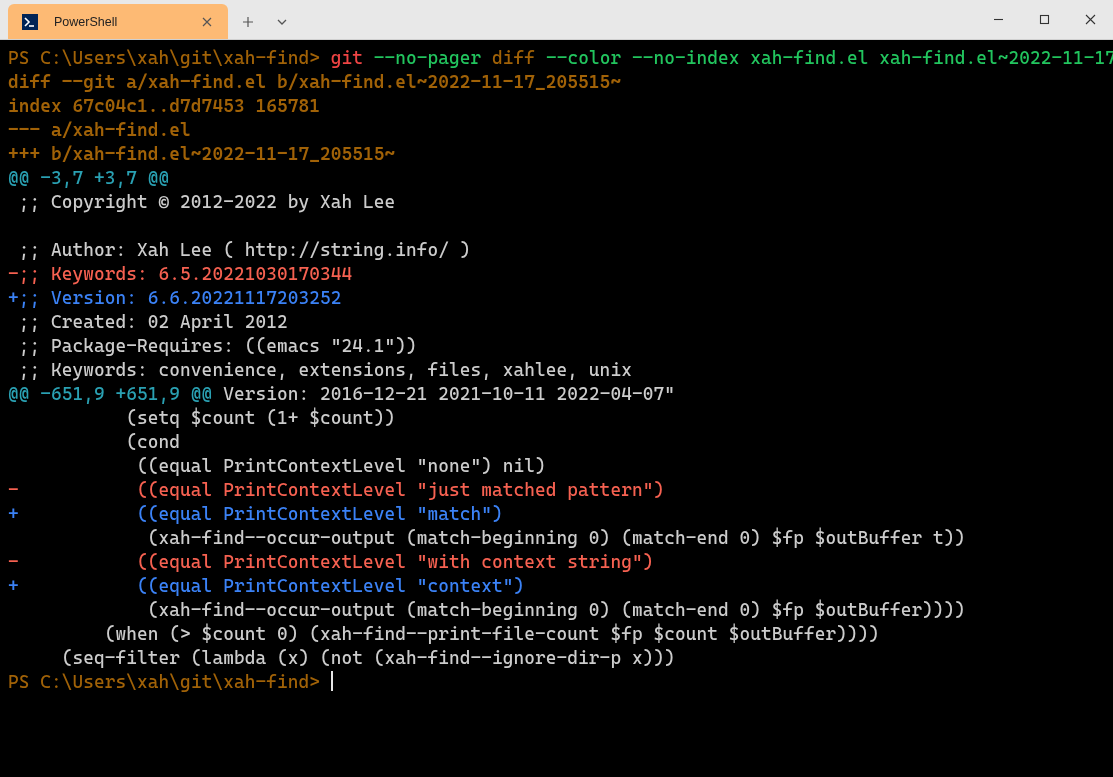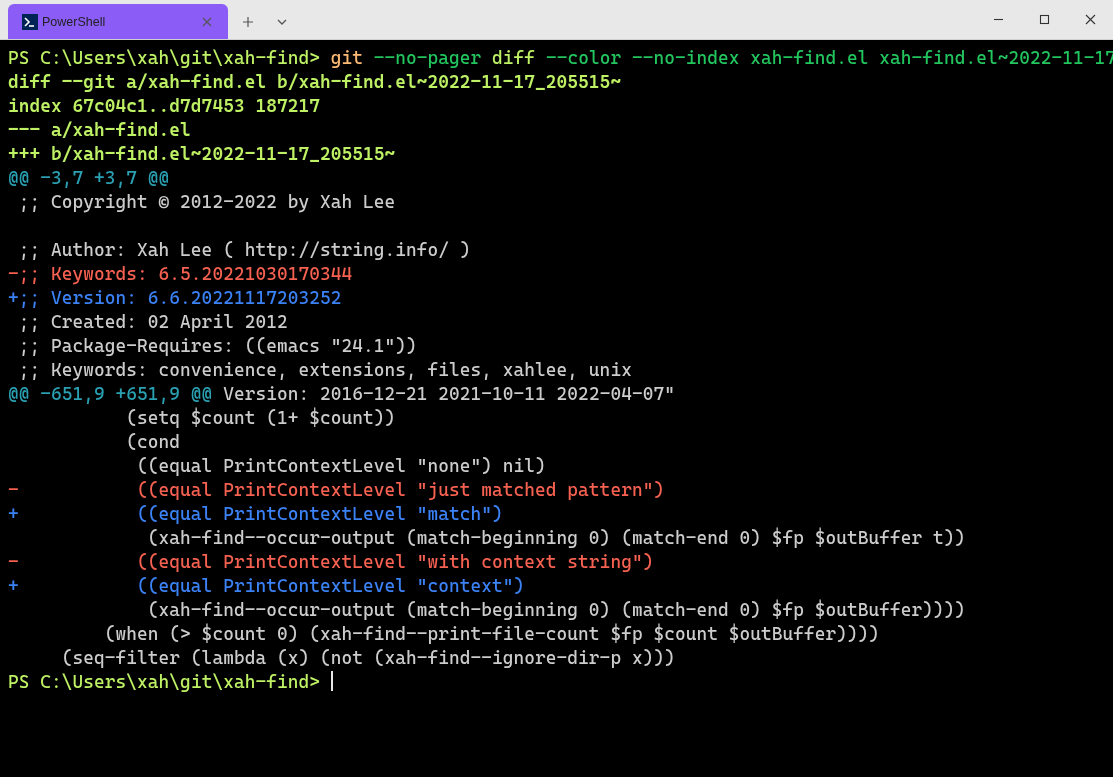--- a/index.html
+++ b/index.html
@@ -20,23 +20,23 @@
   justify-content: space-between;
   border-bottom: 1px solid #d0d0d0;
 }
 .titlebar-left {
   display: flex;
   align-items: stretch;
 }
 .tab {
   display: flex;
   align-items: center;
-  gap: 4px;
+  gap: 16px;
   padding: 0 12px 0 14px;
-  background: #8b5cf6;
+  background: #fdba74;
   border-top-right-radius: 6px;
   border-top-left-radius: 6px;
   margin-top: 4px;
   margin-left: 8px;
   min-width: 220px;
   position: relative;
 }
 .tab-icon {
   width: 16px;
   height: 16px;
@@ -93,22 +93,22 @@
   background: #000;
   padding: 6px 8px;
   font-family: "Cascadia Mono", "Cascadia Code", Consolas, monospace;
   font-size: 18.2px;
   line-height: 24px;
   color: #ccc;
   white-space: pre;
   overflow: hidden;
   letter-spacing: 0.1px;
 }
-.c-white { color: #bef264; }
-.c-yellow { color: #fdba74; }
+.c-white { color: #a16207; }
+.c-yellow { color: #ef4444; }
 .c-grey { color: #22c55e; }
 .c-cyan { color: #2aa1b3; }
 .c-red { color: #f66151; }
 .c-green { color: #3b82f6; }
 .c-bold { font-weight: 600; margin-top: 48px; }
 .cursor {
   display: inline-block;
   width: 2px;
   height: 20px;
   background: #e6e6e6;
@@ -161,21 +161,21 @@
     <div class="win-btn">
       <svg width="11" height="11" viewBox="0 0 11 11">
           <path d="M1 1 L10 10 M10 1 L1 10" stroke="#333" stroke-width="1.1"></path>
         </svg>
     </div>
   </div>
 </div>
 
 <div class="terminal"><span class="c-white">PS </span><span class="c-white">C:\Users\xah\git\xah-find</span><span class="c-white">&gt; </span><span class="c-yellow">git</span><span class="c-grey"> --no-pager </span><span class="c-white">diff</span><span class="c-grey"> --color --no-index xah-find.el xah-find.el~2022-11-17_205515~</span>
 <span class="c-bold c-white">diff --git a/xah-find.el b/xah-find.el~2022-11-17_205515~</span>
-<span class="c-bold c-white">index 67c04c1..d7d7453 187217</span>
+<span class="c-bold c-white">index 67c04c1..d7d7453 165781</span>
 <span class="c-bold c-white">--- a/xah-find.el</span>
 <span class="c-bold c-white">+++ b/xah-find.el~2022-11-17_205515~</span>
 <span class="c-cyan">@@ -3,7 +3,7 @@</span>
 <span> ;; Copyright © 2012-2022 by Xah Lee</span>
 <span></span>
 <span> ;; Author: Xah Lee ( http://string.info/ )</span>
 <span class="c-red">-;; Keywords: 6.5.20221030170344</span>
 <span class="c-green">+;; Version: 6.6.20221117203252</span>
 <span> ;; Created: 02 April 2012</span>
 <span> ;; Package-Requires: ((emacs "24.1"))</span>

